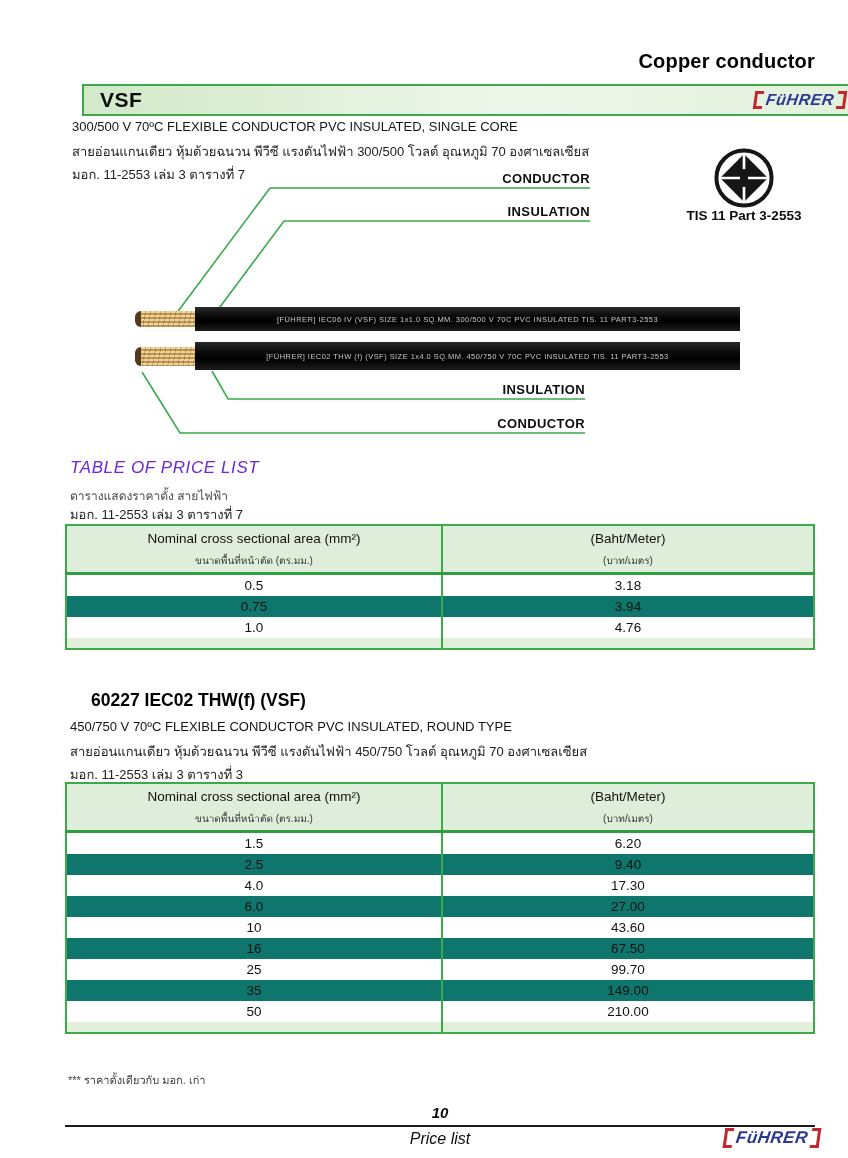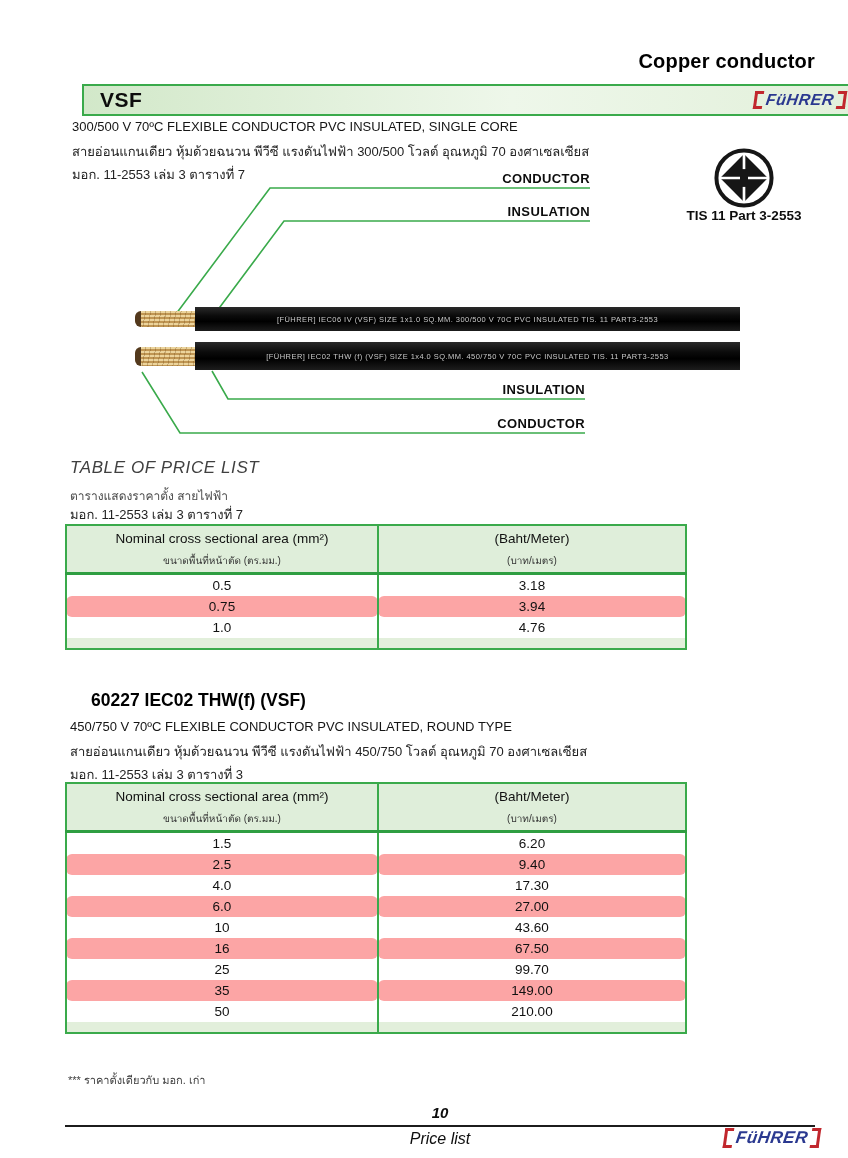--- a/index.html
+++ b/index.html
@@ -54,36 +54,36 @@
     background:linear-gradient(to bottom,#2a2a2a 0%,#0c0c0c 35%,#000 60%,#1c1c1c 100%);
     border-radius:0;
     display:flex; align-items:center; justify-content:center;
   }
   .print {
     color:#c9c9c9; font-size:7.5px; letter-spacing:.45px; white-space:nowrap;
     font-family:"Liberation Sans", sans-serif;
   }
 
   
-  .plist-title { font-size:17px; font-style:italic; color:#404040; letter-spacing:.6px; }
+  .plist-title { font-size:17px; font-style:italic; color:#6d28d9; letter-spacing:.6px; }
   .plist-sub { font-size:12px; color:#4a4a4a; }
   .section-title { font-size:17.5px; font-weight:700; color:#000;margin-left:23px; }
 
   
-  table.price { width:622px; border-collapse:collapse; border:2px solid #3aaa4b; table-layout:fixed; }
+  table.price { width:750px; border-collapse:collapse; border:2px solid #3aaa4b; table-layout:fixed; }
   table.price th, table.price td { border-left:2px solid #3aaa4b; }
   table.price th:first-child, table.price td:first-child { border-left:0; }
   table.price thead th {
     background:#dfeeda; border-bottom:3px solid #2f9e41; font-weight:400;
     padding:5px 0 4px 0; vertical-align:top;
   }
   .hdr-en { font-size:13.5px; color:#111; }
   .hdr-th { font-size:10px; color:#333; margin-top:7px; }
   table.price td { text-align:center; font-size:13.5px; color:#111; padding:2px 8px; height:17px; }
-  table.price tr.alt td { background:#fca5a5;border-radius:6px; }
+  table.price tr.alt td { background:#0f766e; }
   table.price tr.filler td { background:#e2efdb; height:10px; padding:0; }
 
   .footnote { font-size:11px; color:#3d3d3d; }
 
   
   .page-number { font-size:15px; font-weight:700; font-style:italic; color:#0d0d0d; text-align:center; }
   .footer-rule { border-top:2.5px solid #1c1c1c; }
   .footer-label { font-size:16px; font-style:italic; color:#0d0d0d; text-align:center; }
 
   svg.overlay { pointer-events:none; }

